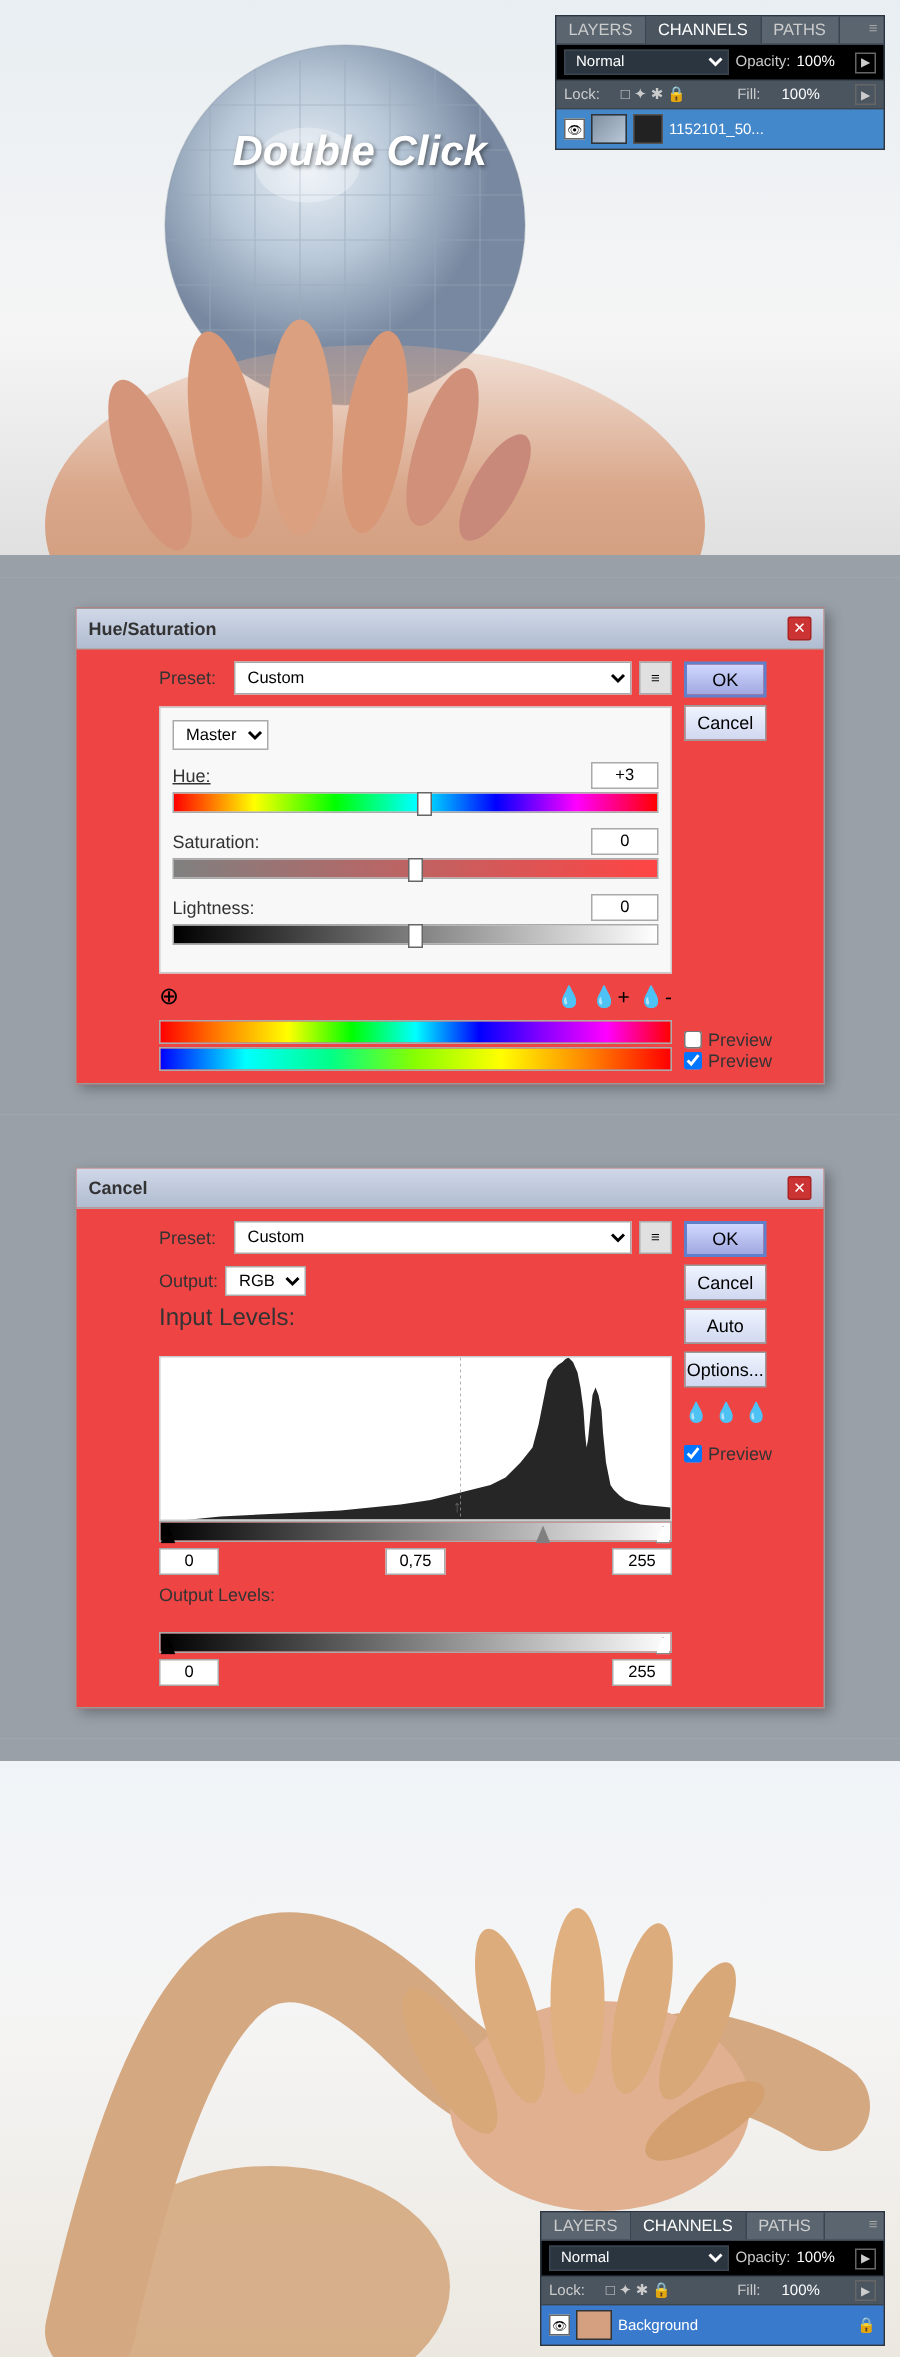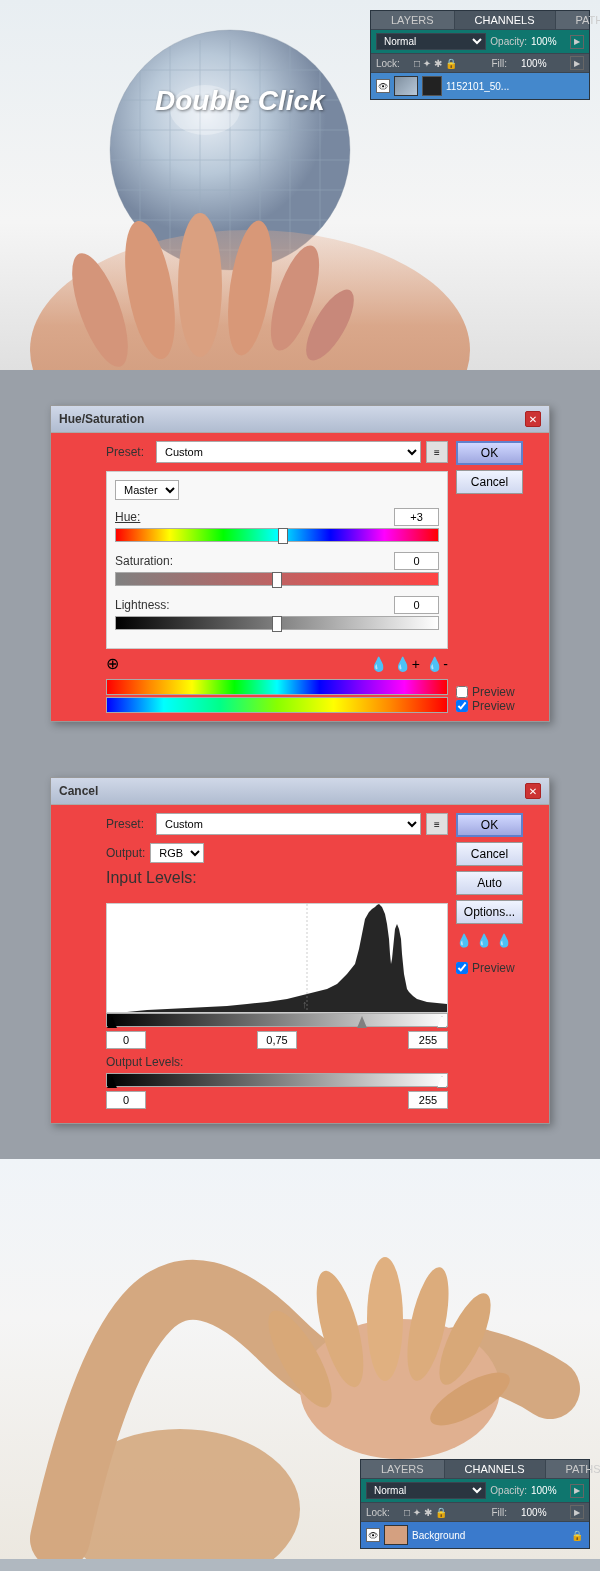--- a/index.html
+++ b/index.html
@@ -40,38 +40,38 @@
       border: 1px solid #2a3540;
     }
 
     .ps-panel-tabs {
       display: flex;
       background: #5a6570;
       border-bottom: 1px solid #3a4550;
     }
 
     .ps-tab {
-      padding: 3px 20px;
+      padding: 3px 8px;
       font-size: 11px;
       color: #ccc;
       cursor: pointer;
       border-right: 1px solid #3a4550;
     }
 
     .ps-tab.active {
       background: #4a5560;
       color: white;
     }
 
     .ps-panel-options {
       padding: 3px 5px;
       display: flex;
       align-items: center;
       gap: 4px;
-      background: #0f766e;
+      background: #000000;
       border-bottom: 1px solid #3a4550;
     }
 
     .ps-select-small {
       background: #2a3540;
       color: white;
       border: 1px solid #3a4550;
       font-size: 10px;
       padding: 1px 3px;
       flex: 1;
@@ -312,21 +312,21 @@
       position: absolute;
       width: 10px;
       height: 16px;
       top: -1px;
       background: white;
       border: 1px solid #666;
       transform: translateX(-50%);
     }
 
     .dialog-btn {
-      width: 67px;
+      width: 55px;
       height: 24px;
       border: 1px solid #999;
       background: linear-gradient(180deg, #f0f4ff 0%, #d0d8f0 100%);
       font-size: 12px;
       cursor: pointer;
       text-align: left;
       display: flex;
       align-items: center;
       justify-content: center;
     }
@@ -724,21 +724,21 @@
           </div>
 
           <div class="levels-values-row">
             <div class="levels-value-box">0</div>
             <div class="levels-value-box">0,75</div>
             <div class="levels-value-box">255</div>
           </div>
         </div>
 
         <div class="output-levels-area">
-          <div style="font-size:12px;color:#333;margin-bottom:4px;">Output Levels:</div>
+          <div style="font-size:12px;color:#333;margin-bottom:18px;">Output Levels:</div>
           <div class="output-slider-area">
             <div style="position:absolute;bottom:-2px;left:0;width:10px;height:12px;background:#000;clip-path:polygon(50% 0%,0% 100%,100% 100%);"></div>
             <div style="position:absolute;bottom:-2px;right:0;width:10px;height:12px;background:#fff;border:1px solid #888;clip-path:polygon(50% 0%,0% 100%,100% 100%);"></div>
           </div>
           <div class="levels-values-row">
             <div class="levels-value-box">0</div>
             <div class="levels-value-box">255</div>
           </div>
         </div>
       </div>

